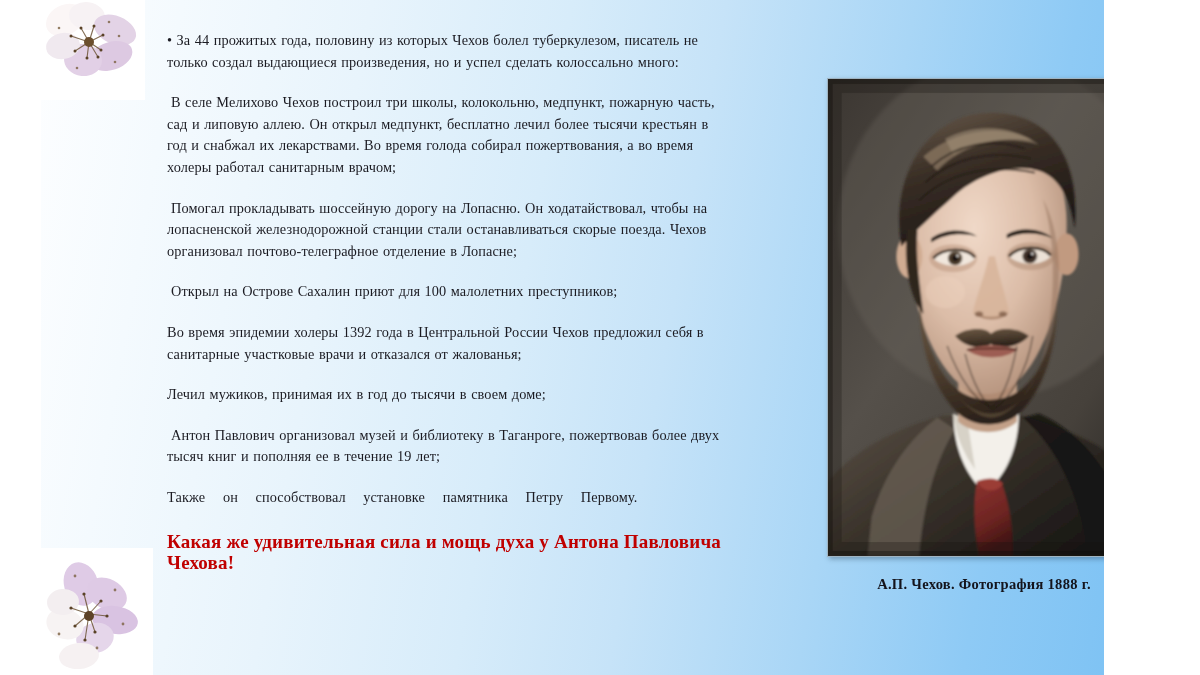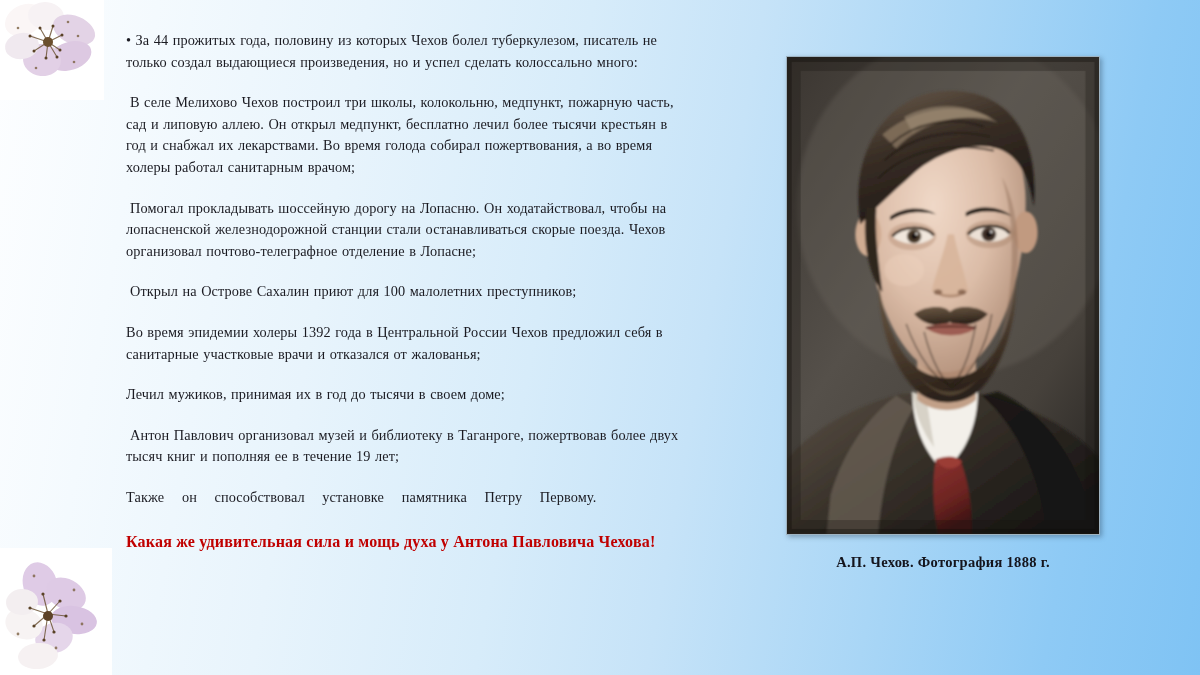--- a/index.html
+++ b/index.html
@@ -2,33 +2,34 @@
 <html lang="ru"><head>
 <meta charset="utf-8">
 <style>
   html, body {
     margin: 0;
     padding: 0;
     background: #ffffff;
   }
   #slide {
     position: relative;
-    width: 1200px;
+    width: 1063px;
     height: 675px;
     overflow: hidden;
     background: linear-gradient(100deg,
         #fdfeff 0%,
         #f4fafe 12%,
         #e8f4fc 28%,
         #d7ecfa 45%,
         #c6e3f8 58%,
         #a9d6f6 74%,
         #8ecaf5 88%,
         #7fc3f4 100%);
     font-family: "Liberation Serif", "DejaVu Serif", serif;
+    margin-left: 41px;
   }
 
   
   .blossom-card {
     position: absolute;
     background: #ffffff;
     overflow: hidden;
   }
   #blossom-top {
     left: 0px;
@@ -61,33 +62,33 @@
     word-spacing: 0.8px;
   }
   .para.indent { text-indent: 4px; }
   .para.spread {
     text-align: justify;
     word-spacing: 14px;
     margin-bottom: 22px;
   }
   .para.spread-inner { padding-right: 6px; }
   #closing-line {
-    font-size: 16px;
+    font-size: 19px;
     line-height: 21px;
     color: #C00000;
     font-weight: 700;
     margin: 0;
     letter-spacing: 0.2px;
   }
 
   
   #portrait-block {
     position: absolute;
     left: 786px;
-    top: 56px;
+    top: 78px;
     width: 314px;
   }
   #portrait-frame {
     position: relative;
     width: 314px;
     height: 479px;
     border: 1px solid #9fb4c2;
     box-sizing: border-box;
     box-shadow: 2px 2px 5px rgba(20,40,60,0.35);
     background: #2e2b28;

